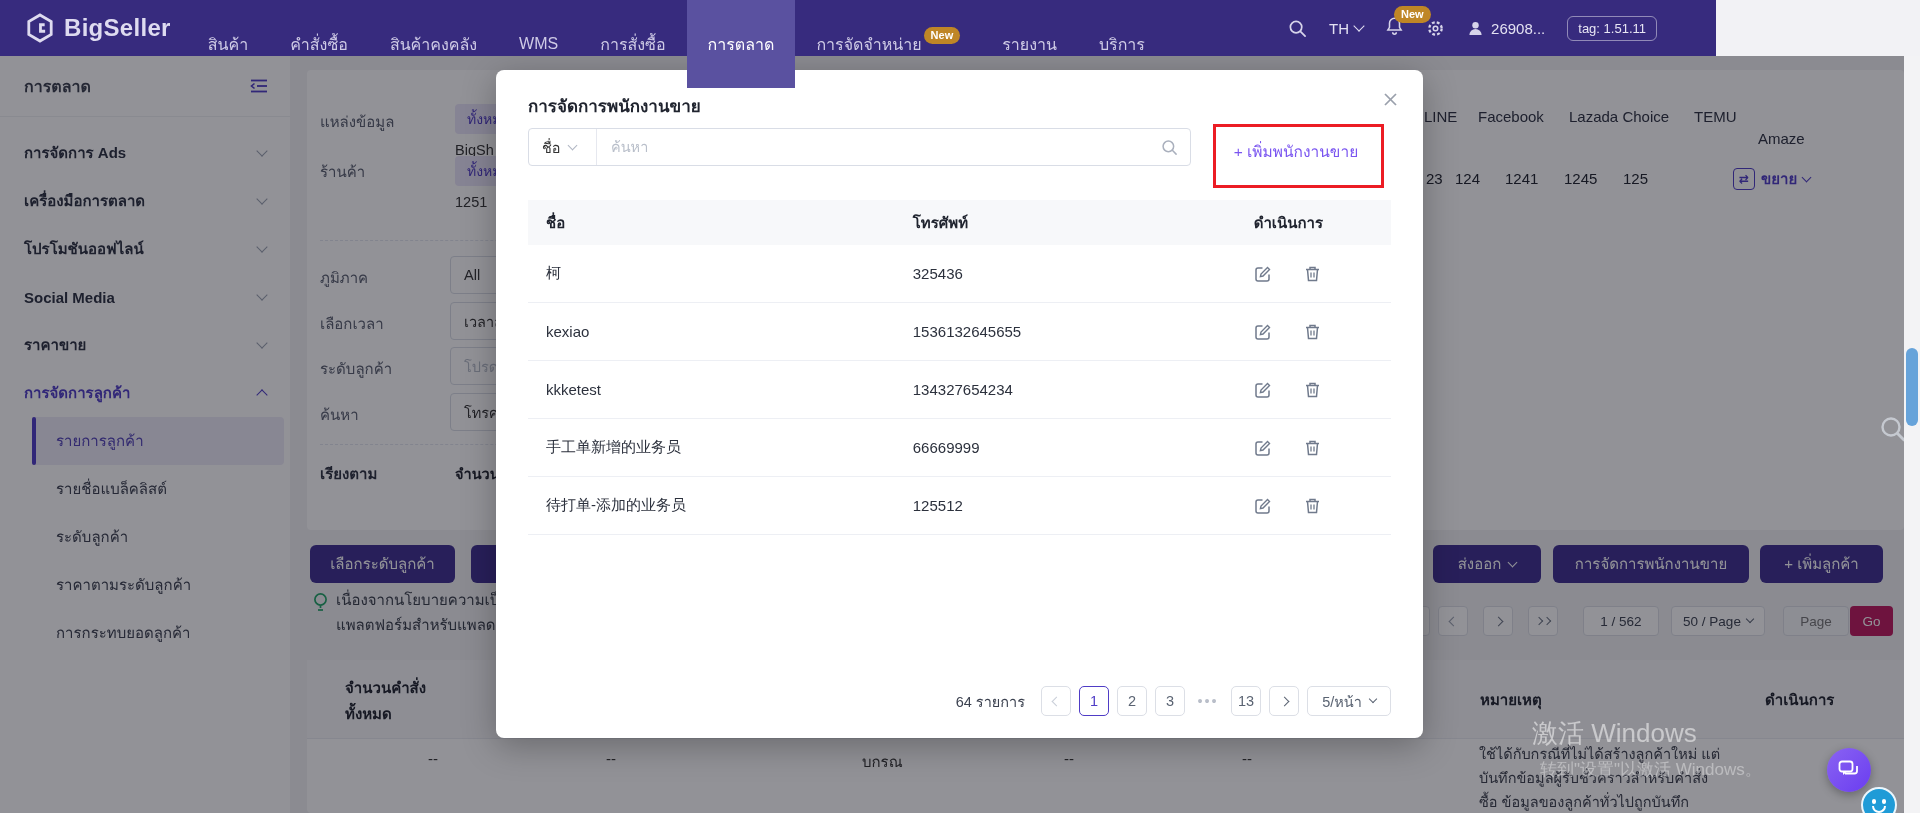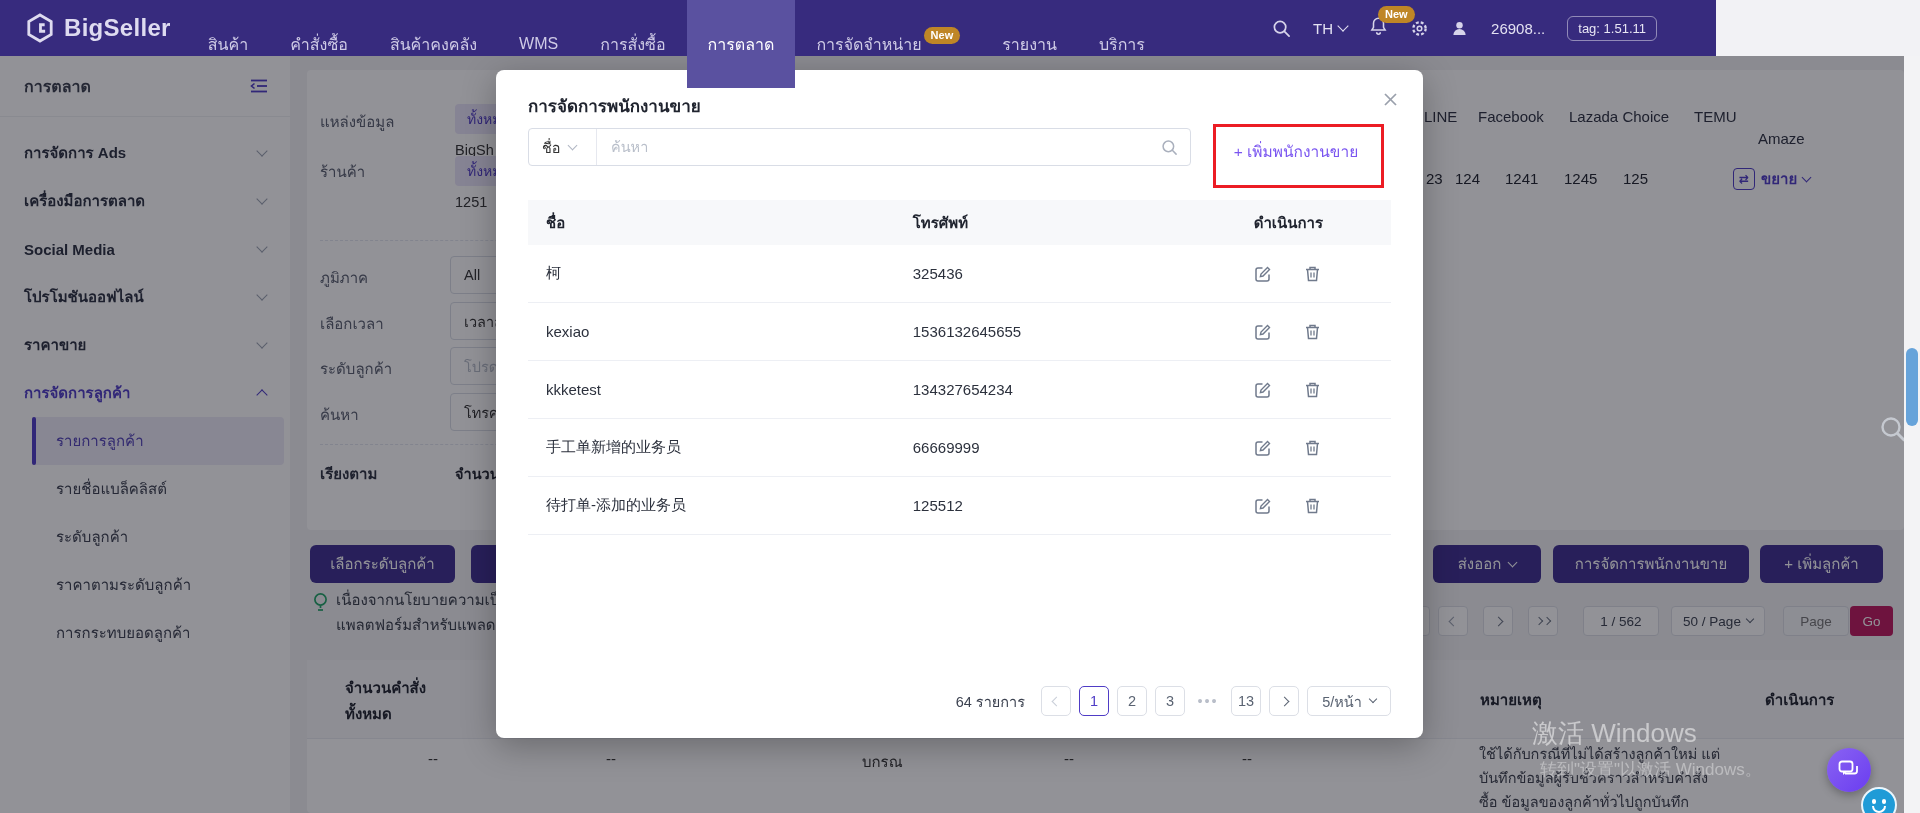--- a/index.html
+++ b/index.html
@@ -10,21 +10,21 @@
   .nav{position:absolute;left:0;top:0;width:1716px;height:56px;background:#372b7e;display:flex;align-items:center;z-index:50;}
   .brand{display:flex;align-items:center;margin-left:26px;gap:10px;}
   .brand-name{font-size:24px;font-weight:700;color:#dedbf0;letter-spacing:.3px;}
   .nav-items{display:flex;margin-left:16px;height:56px;}
   .nav-item{height:56px;display:flex;align-items:center;padding:16px 21px;font-size:16px;color:#cfcbe6;cursor:pointer;position:relative;}
   .nav-item.active{background:#5a51a0;color:#ffffff;}
   .badge-gold{background:#bf8626;color:#fff;font-size:11px;line-height:11px;padding:3px 7px;border-radius:9px;font-weight:600;}
   .nav-item .badge-gold{position:relative;top:-9px;margin-left:2px;}
   .nav-right{position:absolute;right:59px;top:0;height:56px;display:flex;align-items:center;gap:22px;color:#d7d4ea;}
   .lang{font-size:15px;display:flex;align-items:center;gap:6px;color:#e3e1f2;}
-  .user{font-size:15px;display:flex;align-items:center;gap:23px;color:#e3e1f2;}
+  .user{font-size:15px;display:flex;align-items:center;gap:7px;color:#e3e1f2;}
   .ver-tag{border:1px solid rgba(255,255,255,.45);border-radius:6px;padding:4px 10px;font-size:13px;color:#e8e6f4;}
   .belli{position:relative;}
   .belli .badge-gold{position:absolute;left:9px;top:-10px;}
   .cv{display:inline-block;width:7px;height:7px;border-right:1.6px solid currentColor;border-bottom:1.6px solid currentColor;}
   .cv.down{transform:rotate(45deg);margin-top:-4px;}
   .cv.up{transform:rotate(-135deg);margin-top:3px;}
   .cv.left{transform:rotate(135deg);}
   .cv.right{transform:rotate(-45deg);}
   
   .sidebar{position:absolute;left:0;top:56px;width:290px;height:757px;background:#ffffff;z-index:1;}
@@ -191,25 +191,25 @@
   <div class="side-list">
     <div class="side-item">
         <span>การจัดการ Ads</span>
         <i class="cv down"></i>
       </div>
     <div class="side-item">
         <span>เครื่องมือการตลาด</span>
         <i class="cv down"></i>
       </div>
     <div class="side-item">
+        <span>โปรโมชันออฟไลน์</span>
+        <i class="cv down"></i>
+      </div>
+    <div class="side-item">
         <span>Social Media</span>
-        <i class="cv down"></i>
-      </div>
-    <div class="side-item">
-        <span>โปรโมชันออฟไลน์</span>
         <i class="cv down"></i>
       </div>
     <div class="side-item">
         <span>ราคาขาย</span>
         <i class="cv down"></i>
       </div>
     <div class="side-item open">
         <span>การจัดการลูกค้า</span>
         <i class="cv up"></i>
       </div>

